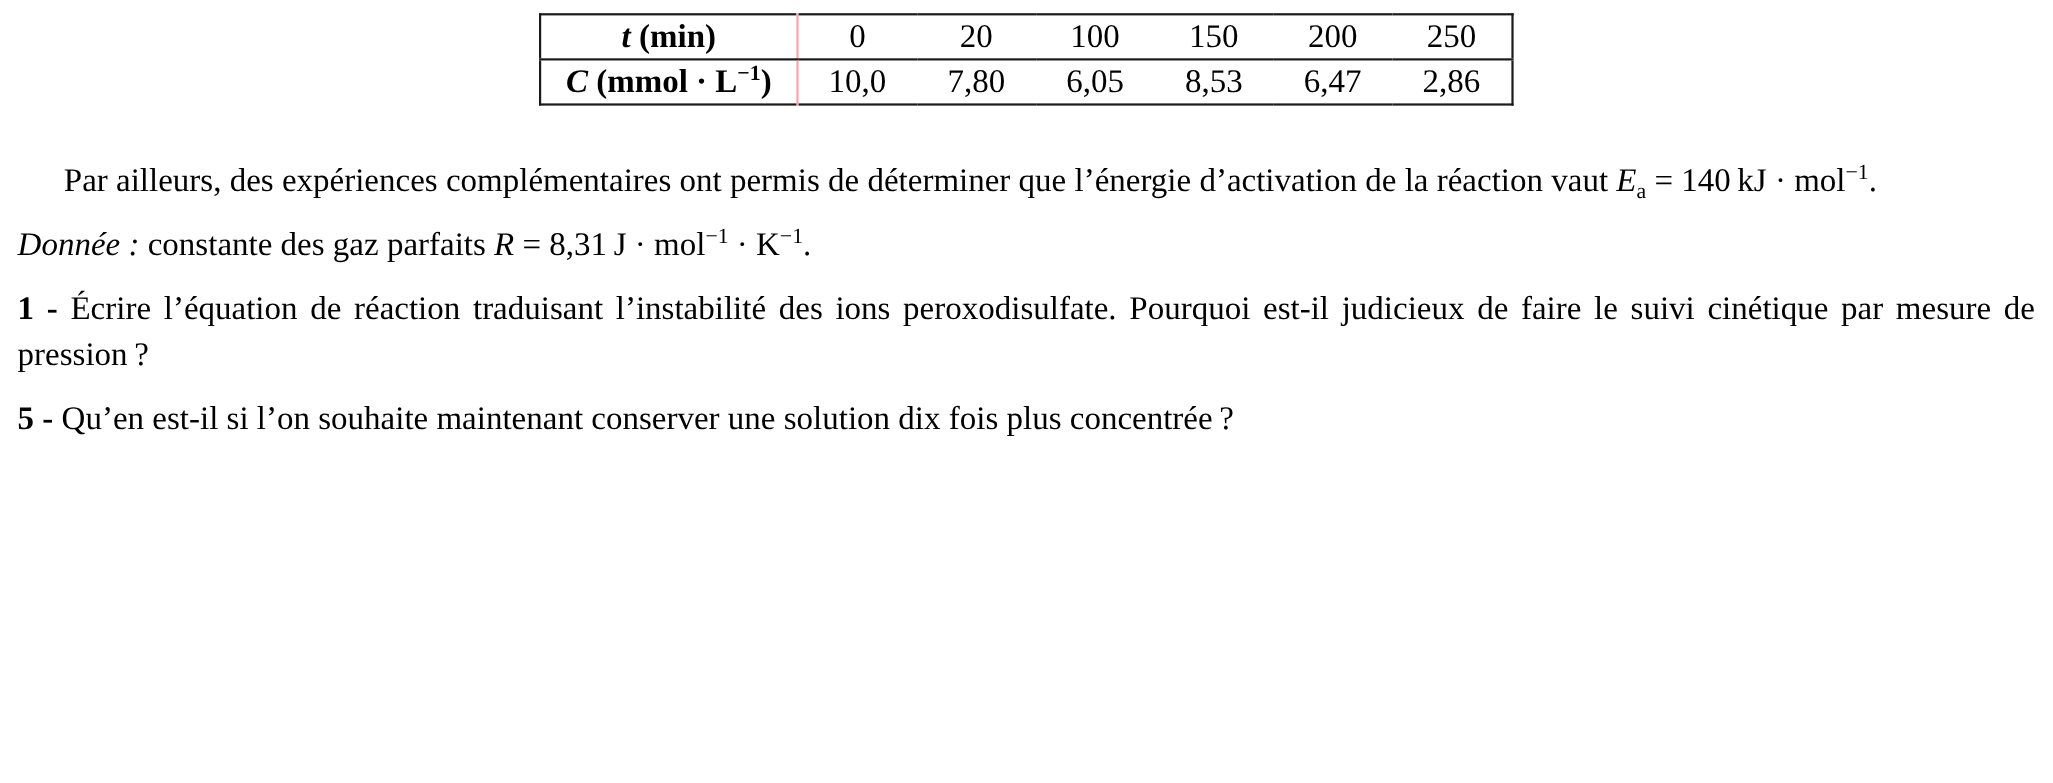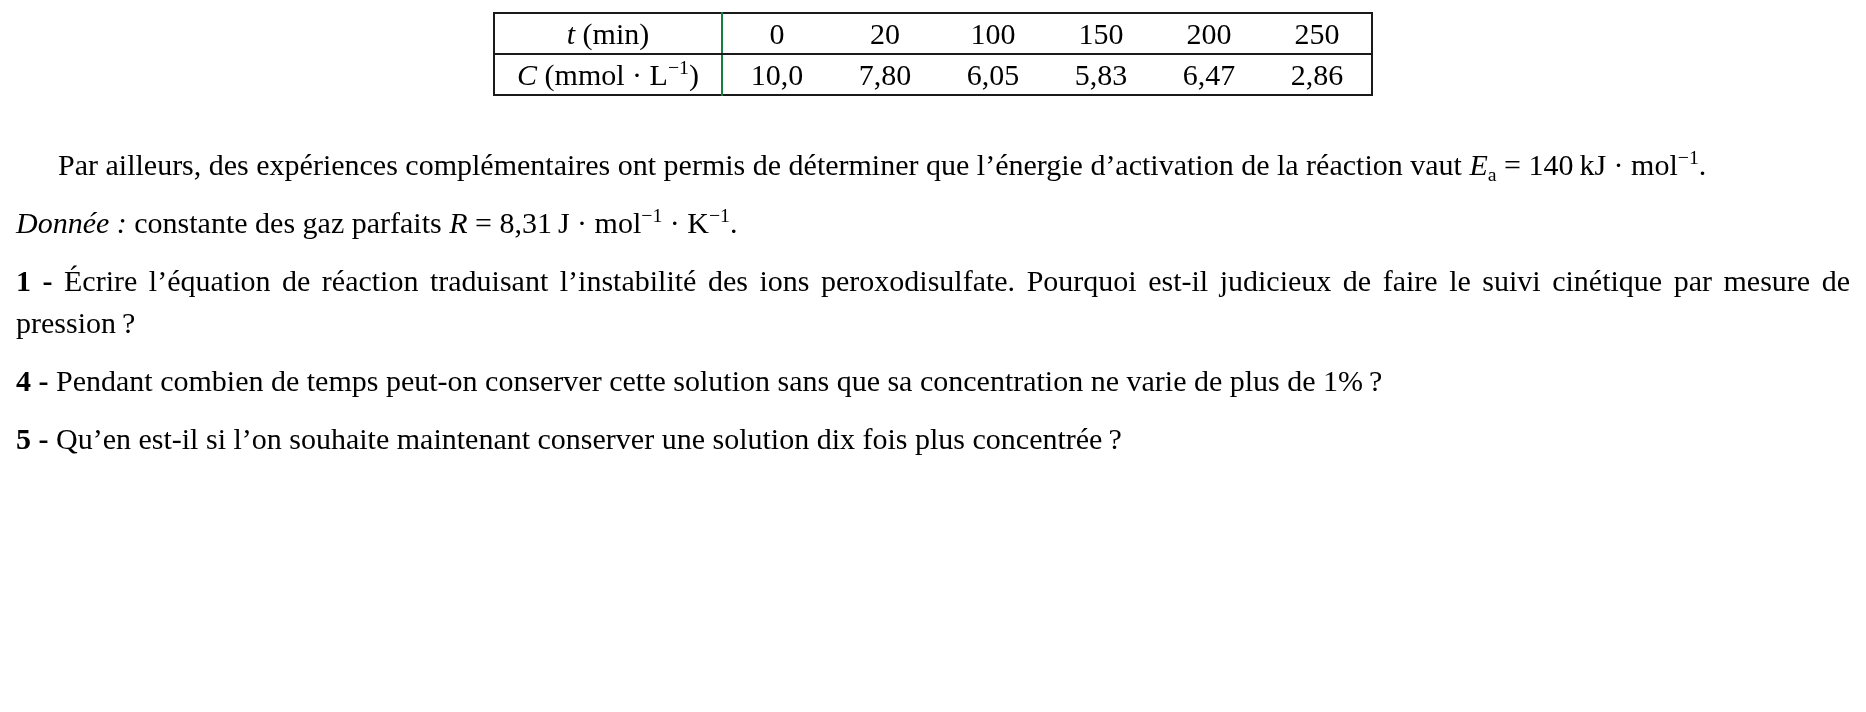--- a/index.html
+++ b/index.html
@@ -26,22 +26,23 @@
   }
   .data-table th, .data-table td {
     font-weight: normal;
     text-align: center;
     height: 37px;
     padding: 1px 0;
     line-height: 36px;
   }
   .data-table .lbl {
     padding: 0 22px;
-    border-right: 2px solid #15803d;
+    border-right: 2px solid #fca5a5;
     white-space: nowrap;
+    font-weight: bold;
   }
   .data-table tr:first-child th,
   .data-table tr:first-child td {
     border-bottom: 2px solid #1a1a1a;
   }
   .data-table td { width: 108px; }
   
   .para {
     margin: 16px 0;
     line-height: 42px;
@@ -80,42 +81,39 @@
       <td>100</td>
       <td>150</td>
       <td>200</td>
       <td>250</td>
     </tr>
     <tr>
       <th class="lbl"><em>C</em><span> (mmol · L</span><span class="sup">−1</span><span>)</span></th>
       <td>10,0</td>
       <td>7,80</td>
       <td>6,05</td>
-      <td>5,83</td>
+      <td>8,53</td>
       <td>6,47</td>
       <td>2,86</td>
     </tr>
   </tbody>
     </table>
 
   <p class="para intro">
     <span>Par ailleurs, des expériences complémentaires ont permis de déterminer que l’énergie d’activation de la réaction vaut </span><em>E</em><span class="sub">a</span><span> = 140 kJ · mol</span><span class="sup">−1</span><span>.</span>
   </p>
 
   <p class="para">
     <em>Donnée :</em><span> constante des gaz parfaits </span><em>R</em><span> = 8,31 J · mol</span><span class="sup">−1</span><span> · K</span><span class="sup">−1</span><span>.</span>
   </p>
 
   <p class="para">
     <span class="qnum">1 -</span><span> Écrire l’équation de réaction traduisant l’instabilité des ions peroxodisulfate. Pourquoi est-il judicieux de faire le suivi cinétique par mesure de pression ?</span>
   </p>
 
 
 
-  <p class="para">
-    <span class="qnum">4 -</span><span> Pendant combien de temps peut-on conserver cette solution sans que sa concentration ne varie de plus de 1% ?</span>
-  </p>
 
   <p class="para">
     <span class="qnum">5 -</span><span> Qu’en est-il si l’on souhaite maintenant conserver une solution dix fois plus concentrée ?</span>
   </p>
 
 </div>
 
 </body></html>

